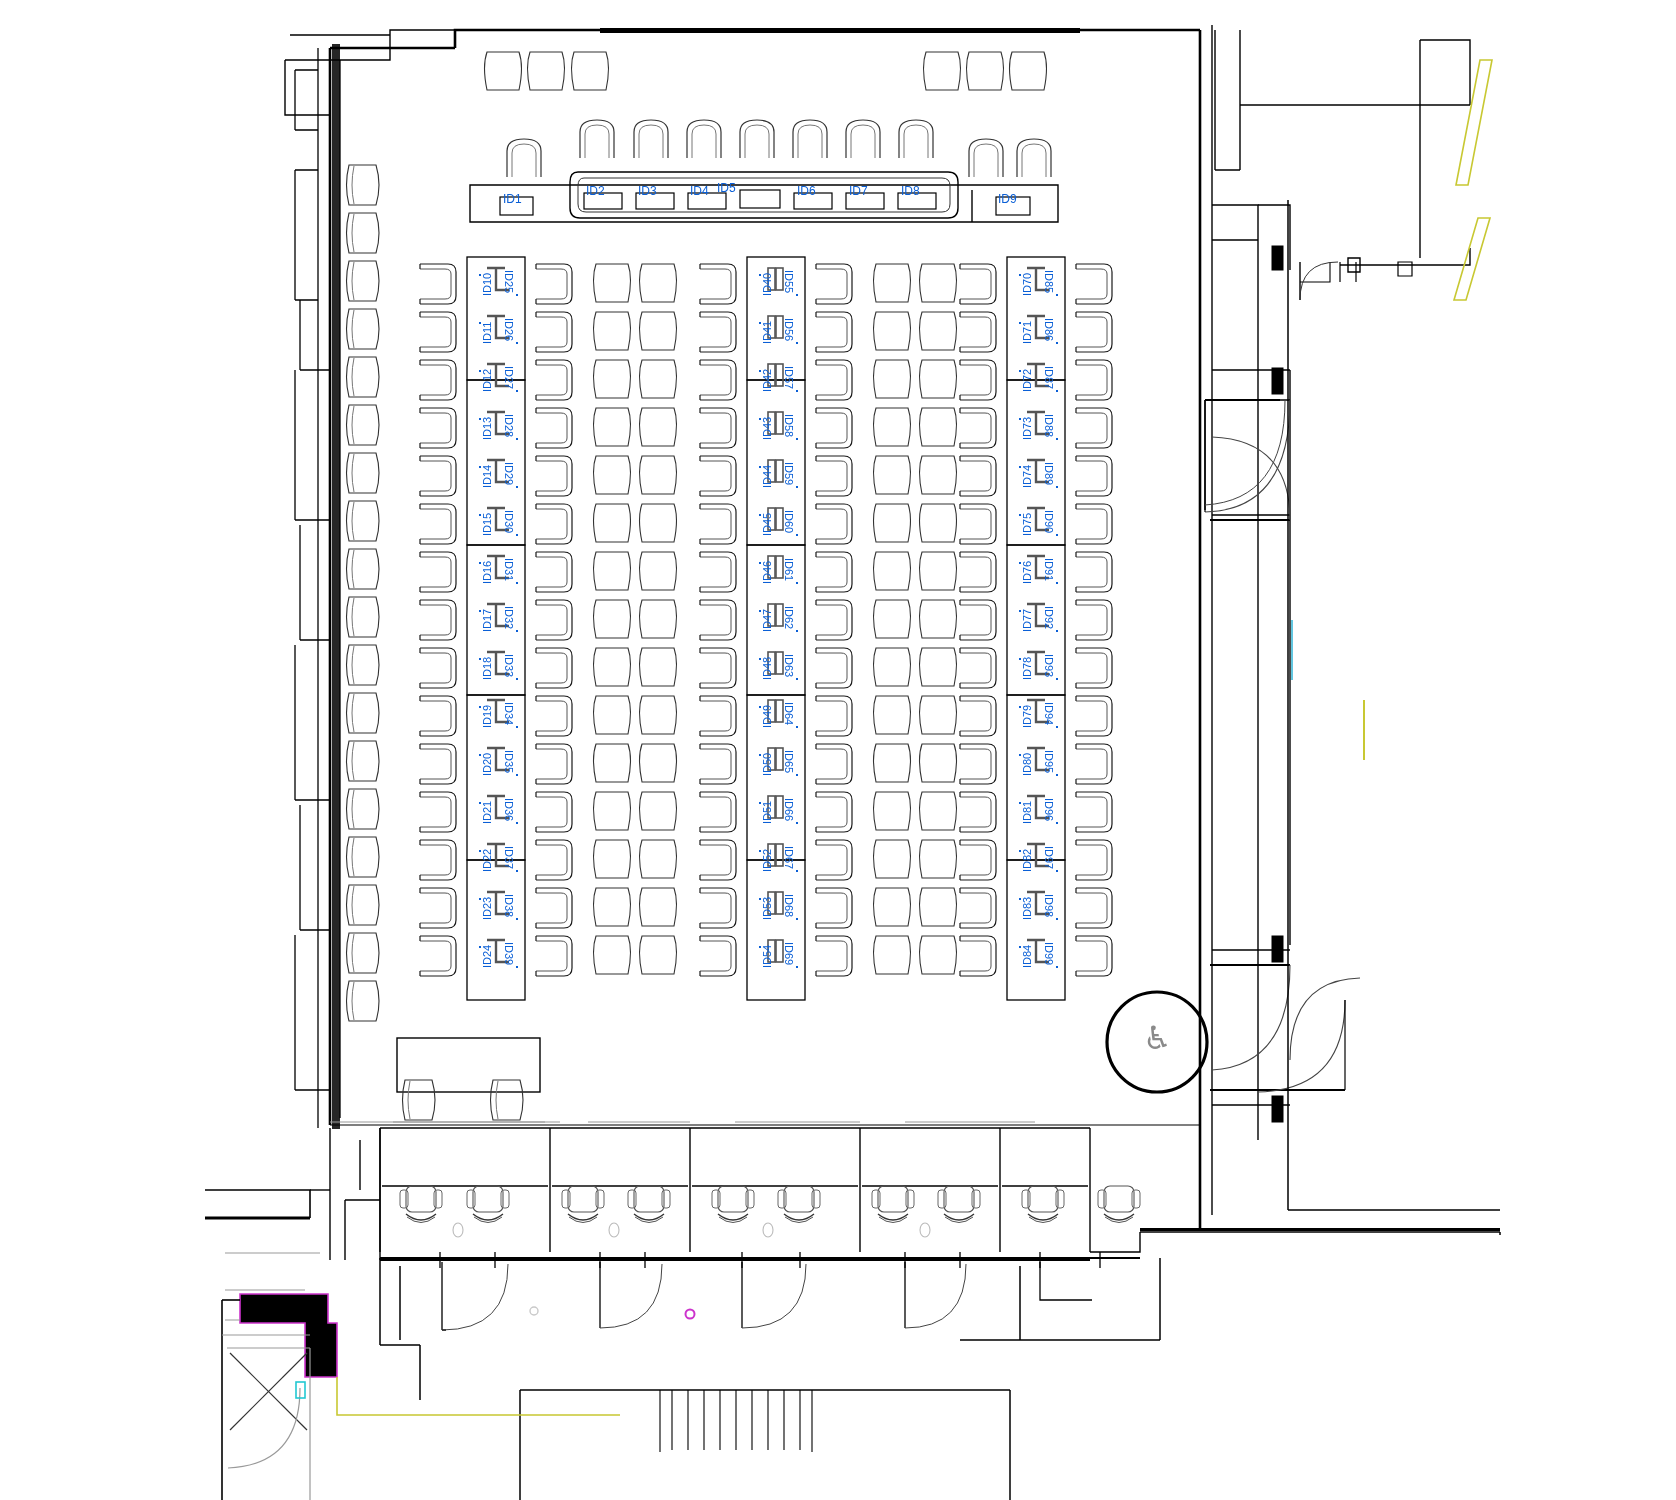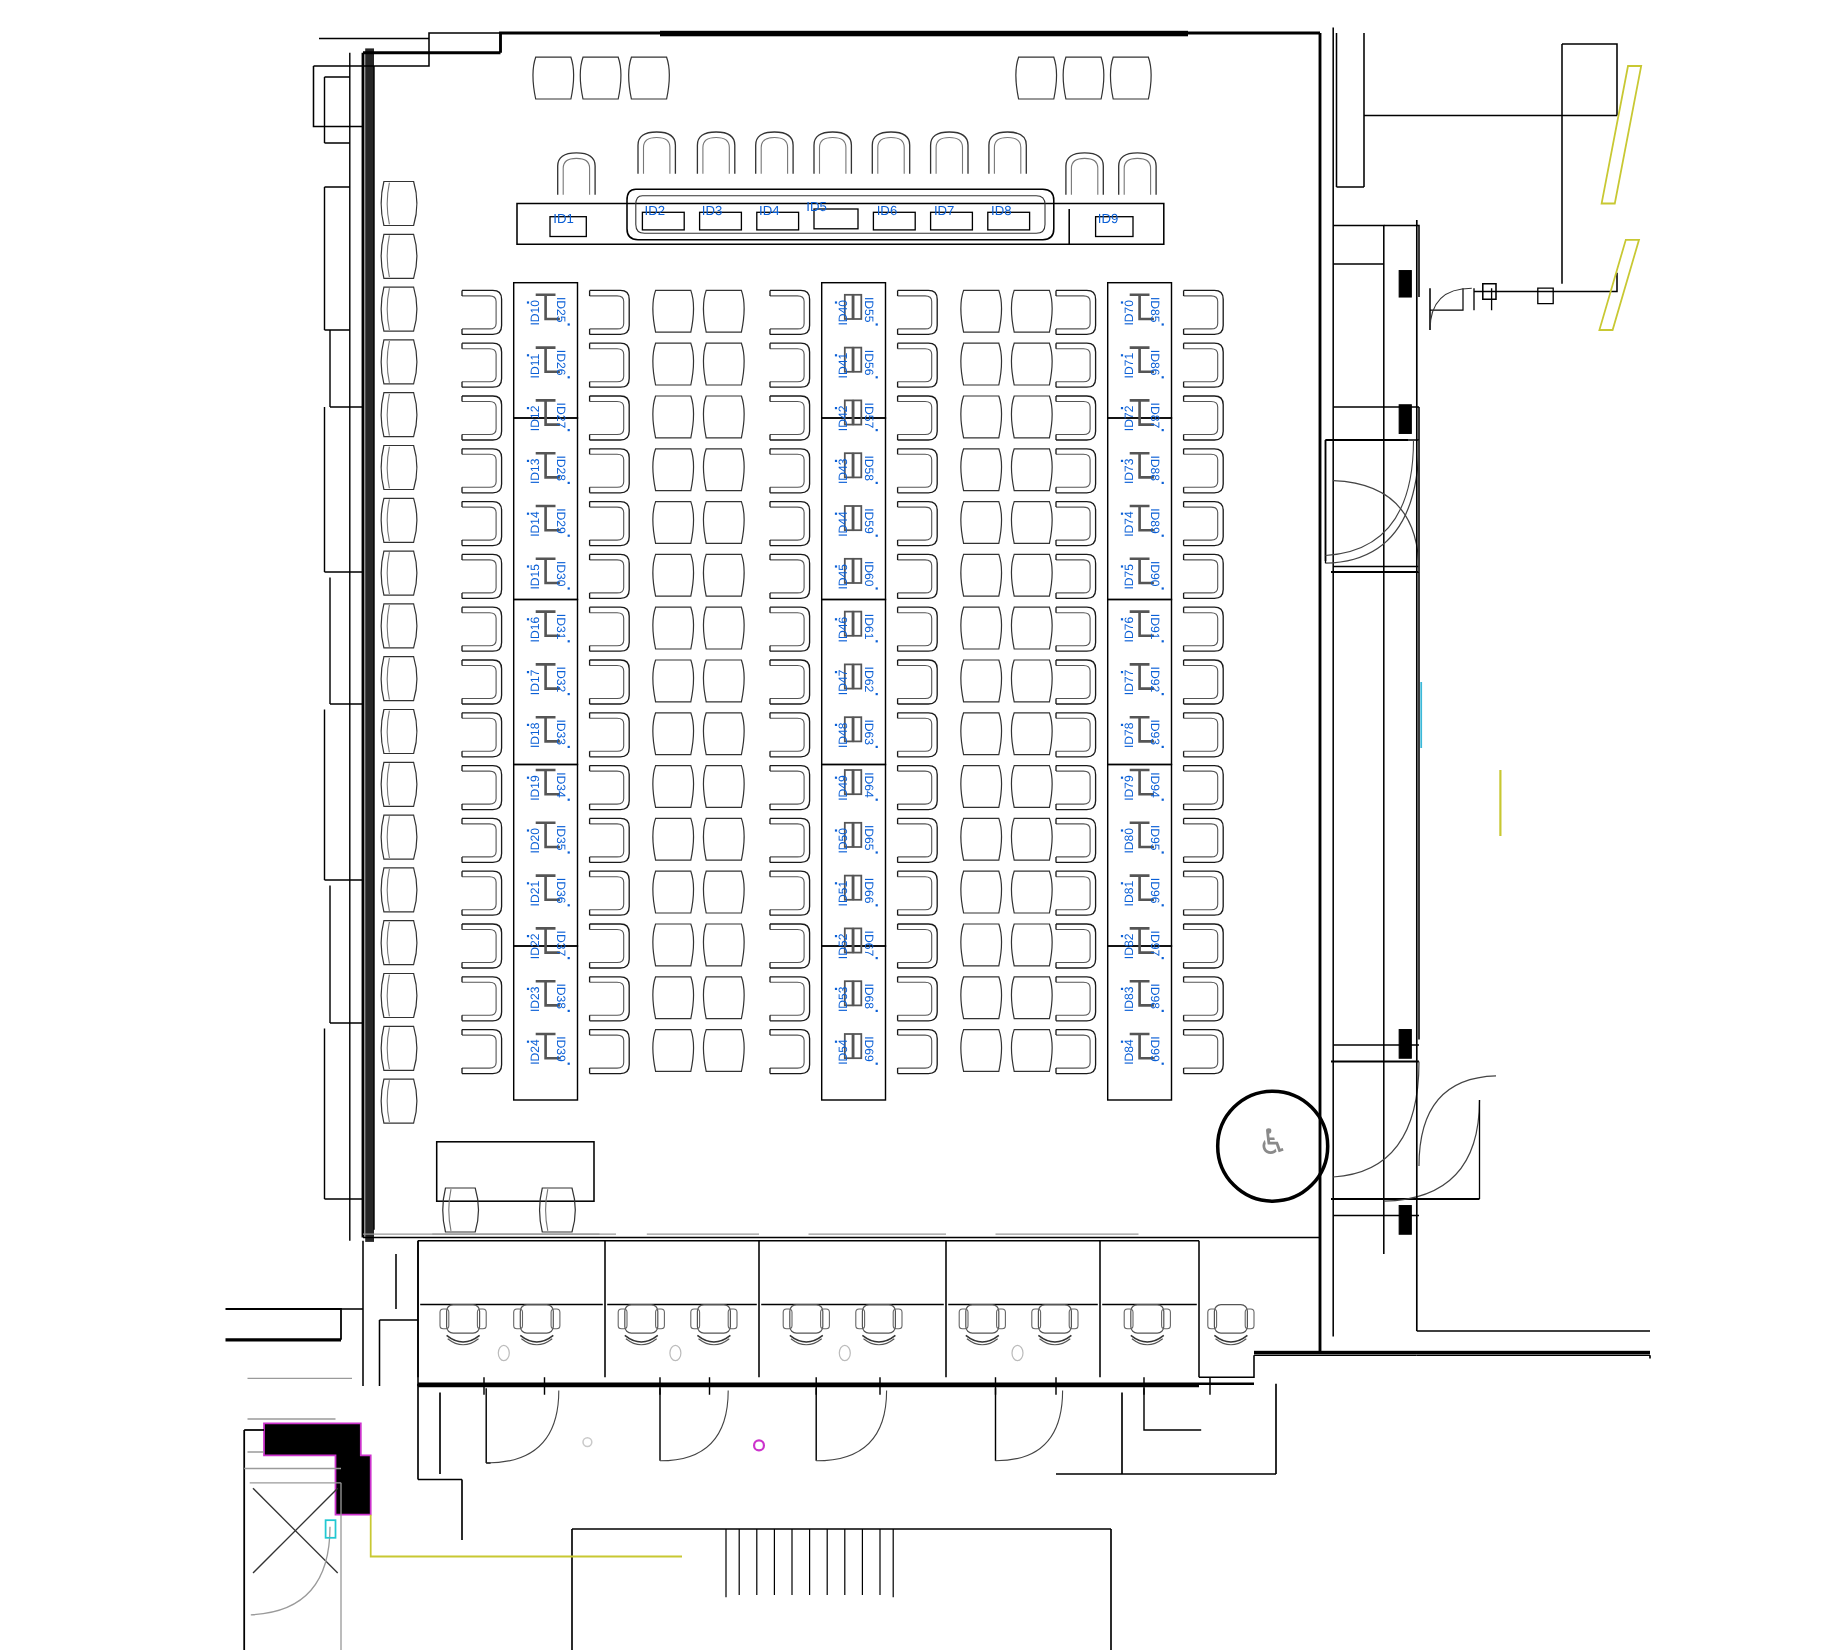--- a/index.html
+++ b/index.html
@@ -613,21 +613,21 @@
     <g stroke="#000" fill="none" stroke-width="1.2">
       <path d="M1340,262 L1340,282 M1356,262 L1356,282"></path>
       <path d="M1398,262 L1412,262 L1412,276 L1398,276 Z"></path>
     </g>
   </svg>
 
   <div class="dais-label" style="left:503px;top:192px;">ID1</div>
   <div class="dais-label" style="left:586px;top:184px;">ID2</div>
   <div class="dais-label" style="left:638px;top:184px;">ID3</div>
   <div class="dais-label" style="left:690px;top:184px;">ID4</div>
-  <div class="dais-label" style="left:733px;top:181px;">ID5</div>
+  <div class="dais-label" style="left:717px;top:181px;">ID5</div>
   <div class="dais-label" style="left:797px;top:184px;">ID6</div>
   <div class="dais-label" style="left:849px;top:184px;">ID7</div>
   <div class="dais-label" style="left:901px;top:184px;">ID8</div>
   <div class="dais-label" style="left:998px;top:192px;">ID9</div>
 
   <div id="seat-label-layer">
       <div class="id-label rot-ccw" style="left: 482px; top: 296px;">ID10</div>
       <div style="position: absolute; width: 2px; height: 2px; background: rgb(10, 95, 214); left: 479px; top: 274px;"></div>
       <div class="id-label rot-cw" style="left: 514px; top: 270px;">ID25</div>
       <div style="position: absolute; width: 2px; height: 2px; background: rgb(10, 95, 214); left: 516px; top: 294px;"></div>

